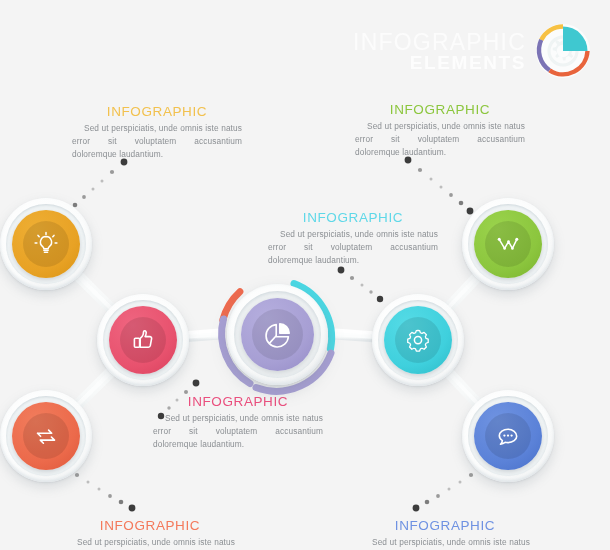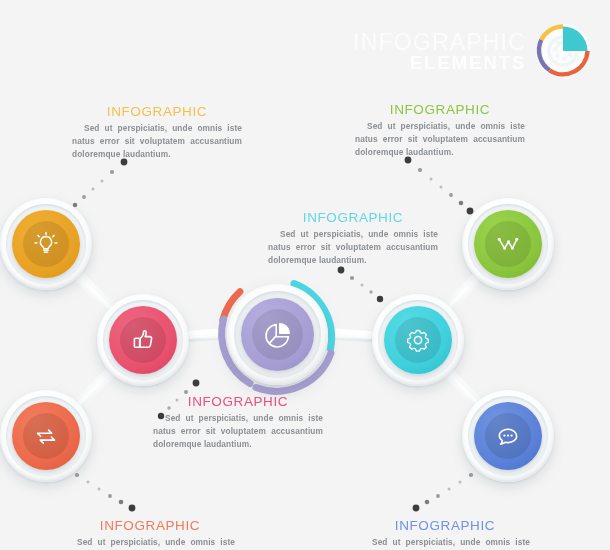--- a/index.html
+++ b/index.html
@@ -75,21 +75,20 @@
     text-align: center;
   }
   .tblock .tb-body {
     font-size: 8.3px;
     line-height: 1.58;
     color: #8b8f93;
     margin: 0;
     text-align: justify;
     text-indent: 12px;
     letter-spacing: 0.1px;
-    font-weight: bold;
   }
   .tblock.align-center .tb-head { text-align: center; }
 
   
   #txt-top-left    { left: 72px;  top: 92px; }
   #txt-top-right   { left: 355px; top: 90px; }
   #txt-mid-right   { left: 268px; top: 198px; }
   #txt-mid-left    { left: 153px; top: 382px; }
   #txt-bot-left    { left: 65px;  top: 506px; }
   #txt-bot-right   { left: 360px; top: 506px; }

